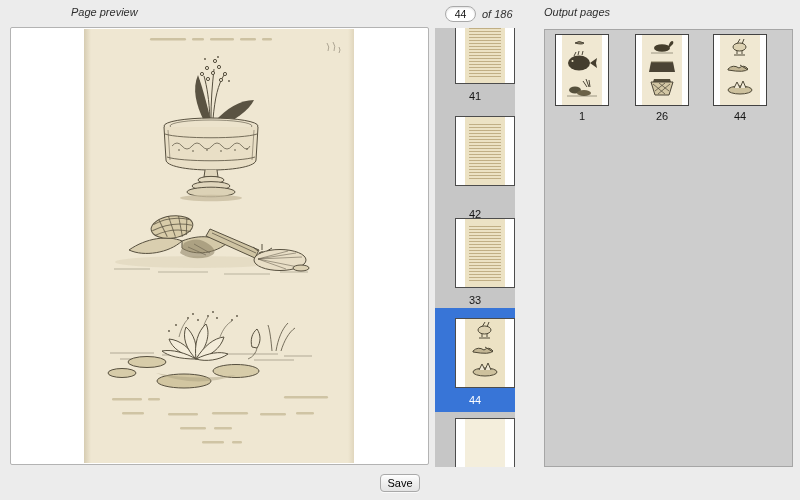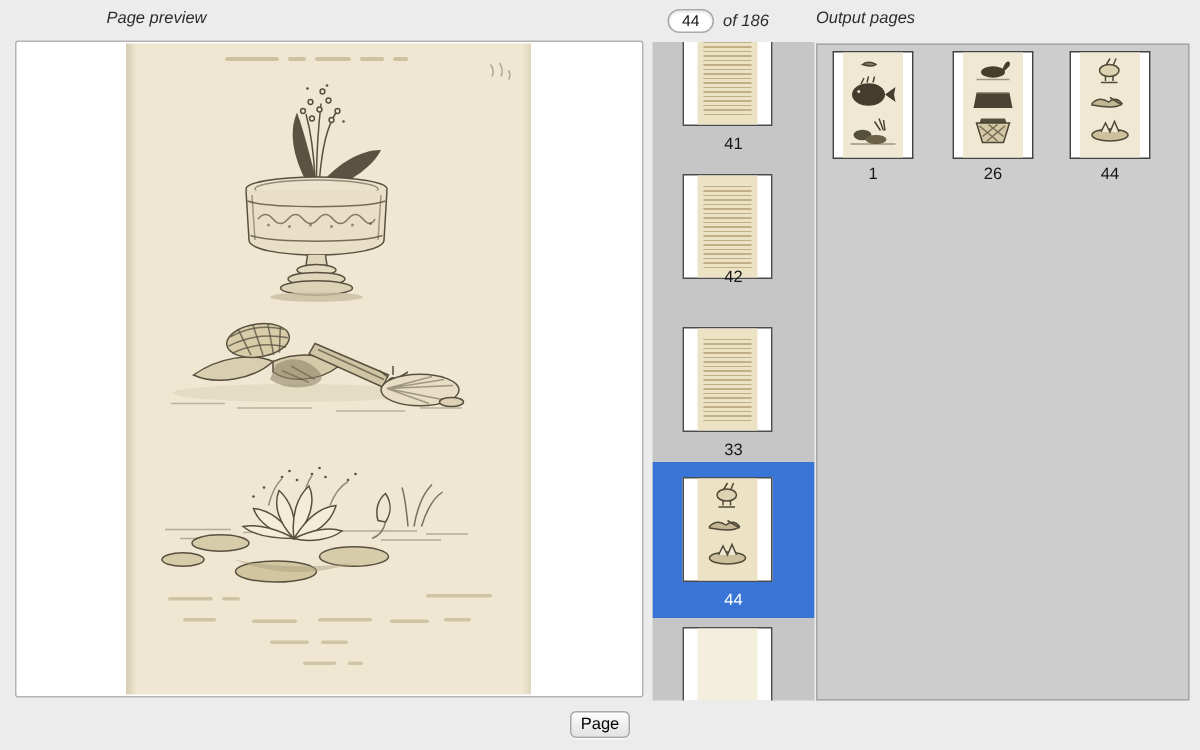--- a/index.html
+++ b/index.html
@@ -15,21 +15,21 @@
   .lbl-output{left:544px;top:6px;font-style:italic;}
   .page-input{position:absolute;left:445px;top:6px;width:31px;height:16px;border:1px solid #a9a9a9;
     border-radius:8px;background:#fff;font-family:"Liberation Sans",sans-serif;font-size:10.5px;
     text-align:center;color:#111;box-shadow:inset 0 1px 2px rgba(0,0,0,.12);outline:none;}
   .preview-panel{position:absolute;left:10px;top:27px;width:419px;height:438px;background:#fff;
     border:1px solid #b3b3b3;border-radius:2px;}
   .page-scan{position:absolute;left:73px;top:1px;width:270px;height:434px;
     background:linear-gradient(90deg,#d6ccb2 0,var(--page-cream) 7px,var(--page-cream) calc(100% - 6px),#e0d6bd 100%);}
   .page-scan svg{display:block;}
   
-  .strip{position:absolute;left:435px;top:28px;width:108px;height:439px;background:var(--strip-bg);overflow:hidden;}
+  .strip{position:absolute;left:435px;top:28px;width:80px;height:439px;background:var(--strip-bg);overflow:hidden;}
   .thumb-box{position:absolute;left:20px;width:60px;height:70px;background:#fff;border:1px solid #4c4c4c;}
   .mini-page{position:absolute;left:9px;top:0;width:40px;height:100%;background:#ece2c4;}
   .mini-blank{background:#f4eedc;}
   .mini-text{position:absolute;left:4px;right:4px;top:5px;bottom:6px;
     background:repeating-linear-gradient(180deg,rgba(0,0,0,0) 0 2px,rgba(150,124,70,.5) 2px 3px);}
   .strip-label{position:absolute;left:0;width:100%;text-align:center;font-size:11px;color:#161616;}
   .strip-sel{position:absolute;left:0;top:280px;width:100%;height:104px;background:var(--selection);}
   .strip-sel .thumb-box{top:10px;}
   .strip-sel .strip-label{top:86px;color:#fff;}
   
@@ -194,21 +194,21 @@
           </div>
       </div>
       <div class="strip-label" style="top:62px">41</div>
     </div>
     <div>
       <div class="thumb-box" style="top:88px">
         <div class="mini-page">
             <div class="mini-text"></div>
           </div>
       </div>
-      <div class="strip-label" style="top:151px">42</div>
+      <div class="strip-label" style="top:180px">42</div>
     </div>
     <div>
       <div class="thumb-box" style="top:190px">
         <div class="mini-page">
             <div class="mini-text"></div>
           </div>
       </div>
       <div class="strip-label" style="top:266px">33</div>
     </div>
     <div class="strip-sel">
@@ -289,15 +289,15 @@
               <ellipse cx="20" cy="55" rx="12" ry="4" fill="#cdc19d"></ellipse>
               <path d="M14,53 l3,-6 l3,6 l3,-7 l3,7" fill="#f0e9d6"></path>
             </g>
           </svg>
         </div>
       </div>
       <div class="out-label" style="left:168px">44</div>
     </div>
   </div>
 
-  <button class="save-btn">Page</button>
+  <button class="save-btn">Save</button>
 
 </div>
 
 </body></html>

